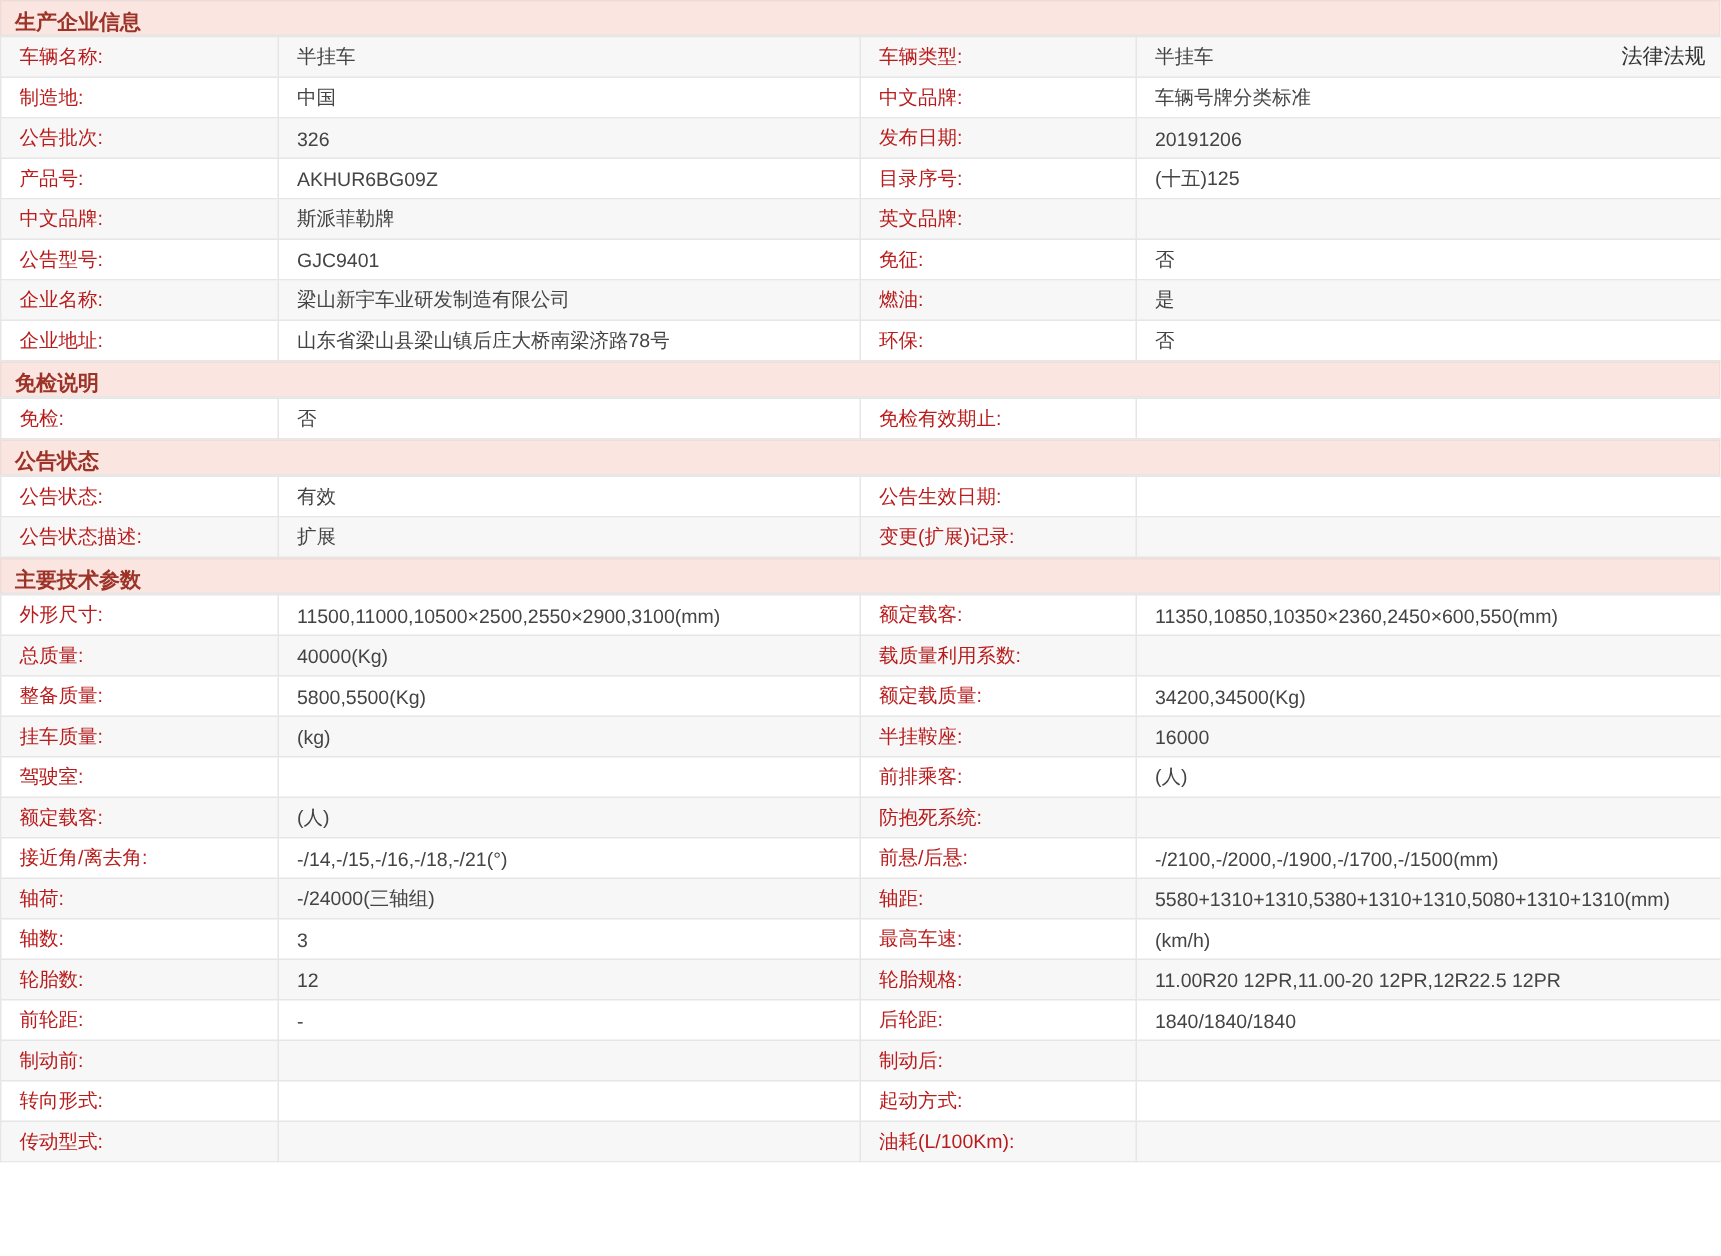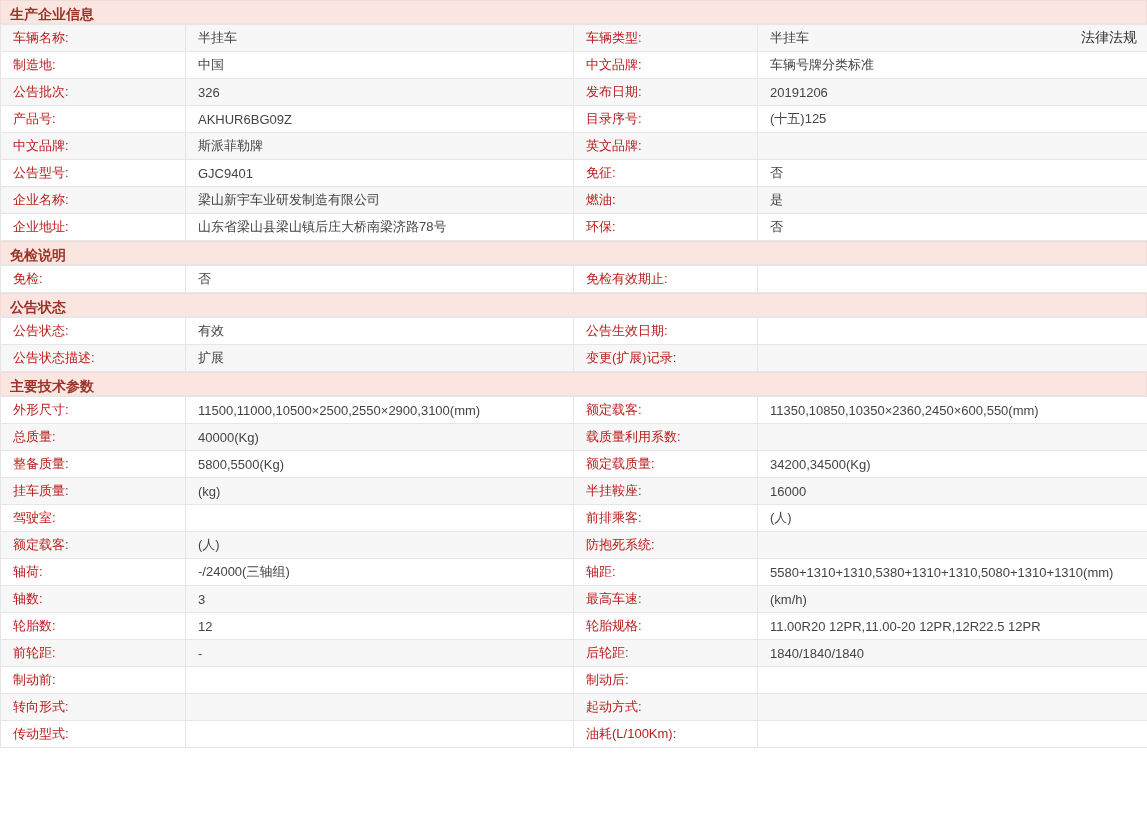--- a/index.html
+++ b/index.html
@@ -206,20 +206,26 @@
             <td class="lbl">前排乘客:</td>
             <td class="val">(人)</td>
           </tr>
           <tr>
             <td class="lbl">额定载客:</td>
             <td class="val">(人)</td>
             <td class="lbl">防抱死系统:</td>
             <td class="val"></td>
           </tr>
           <tr>
+            <td class="lbl">接近角/离去角:</td>
+            <td class="val">-/14,-/15,-/16,-/18,-/21(°)</td>
+            <td class="lbl">前悬/后悬:</td>
+            <td class="val">-/2100,-/2000,-/1900,-/1700,-/1500(mm)</td>
+          </tr>
+          <tr>
             <td class="lbl">轴荷:</td>
             <td class="val">-/24000(三轴组)</td>
             <td class="lbl">轴距:</td>
             <td class="val">5580+1310+1310,5380+1310+1310,5080+1310+1310(mm)</td>
           </tr>
           <tr>
             <td class="lbl">轴数:</td>
             <td class="val">3</td>
             <td class="lbl">最高车速:</td>
             <td class="val">(km/h)</td>

